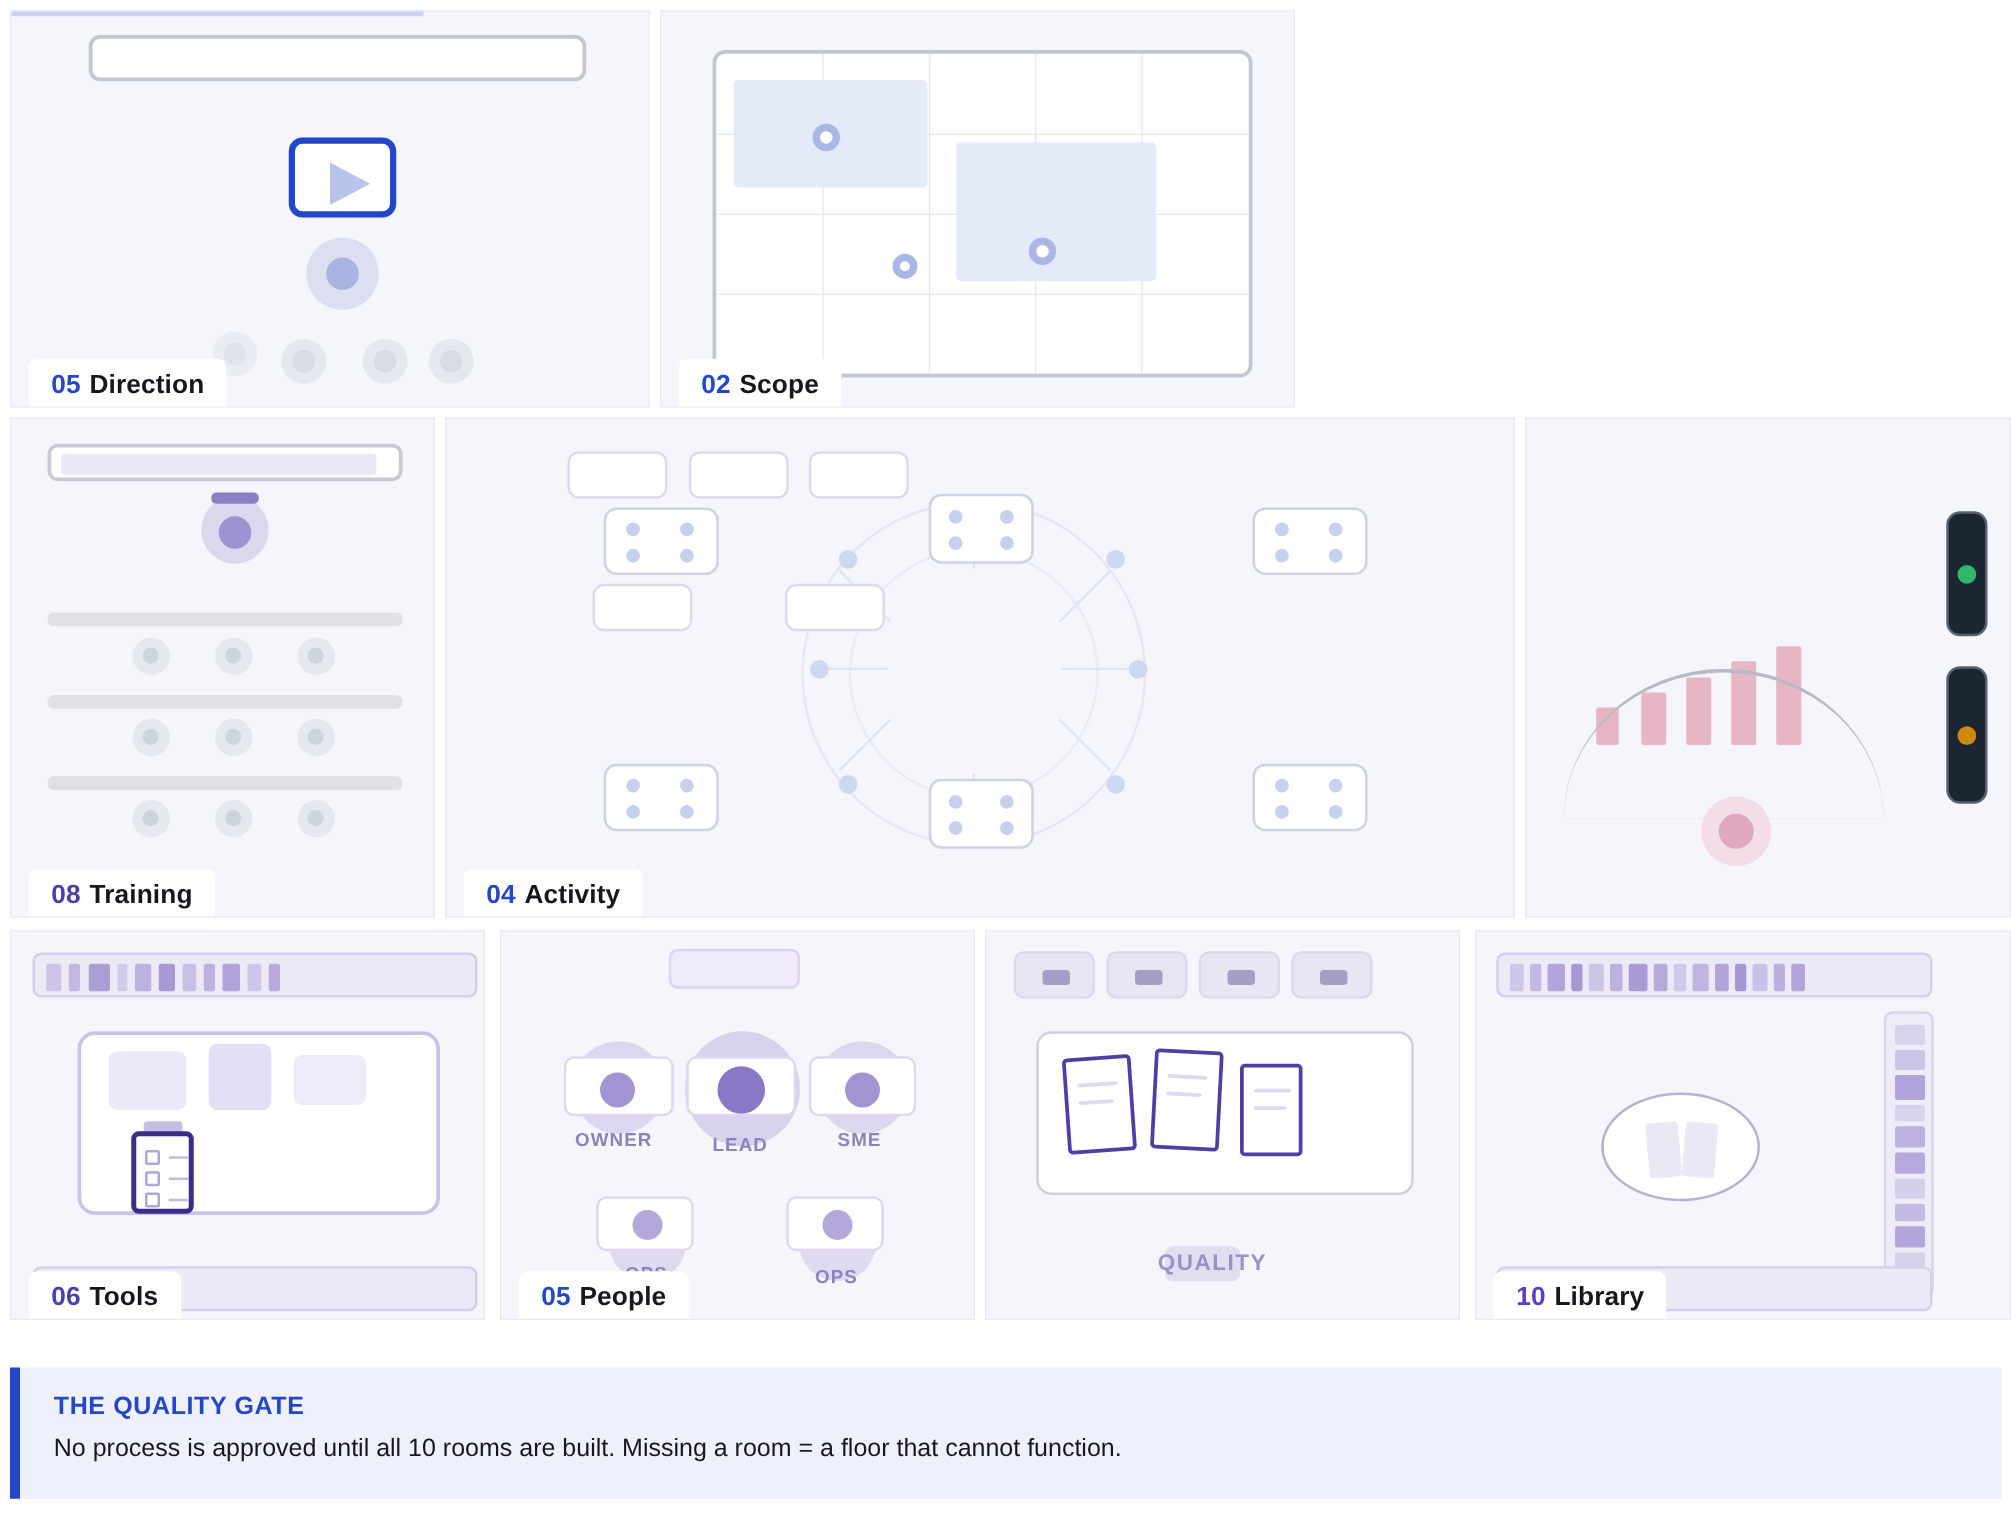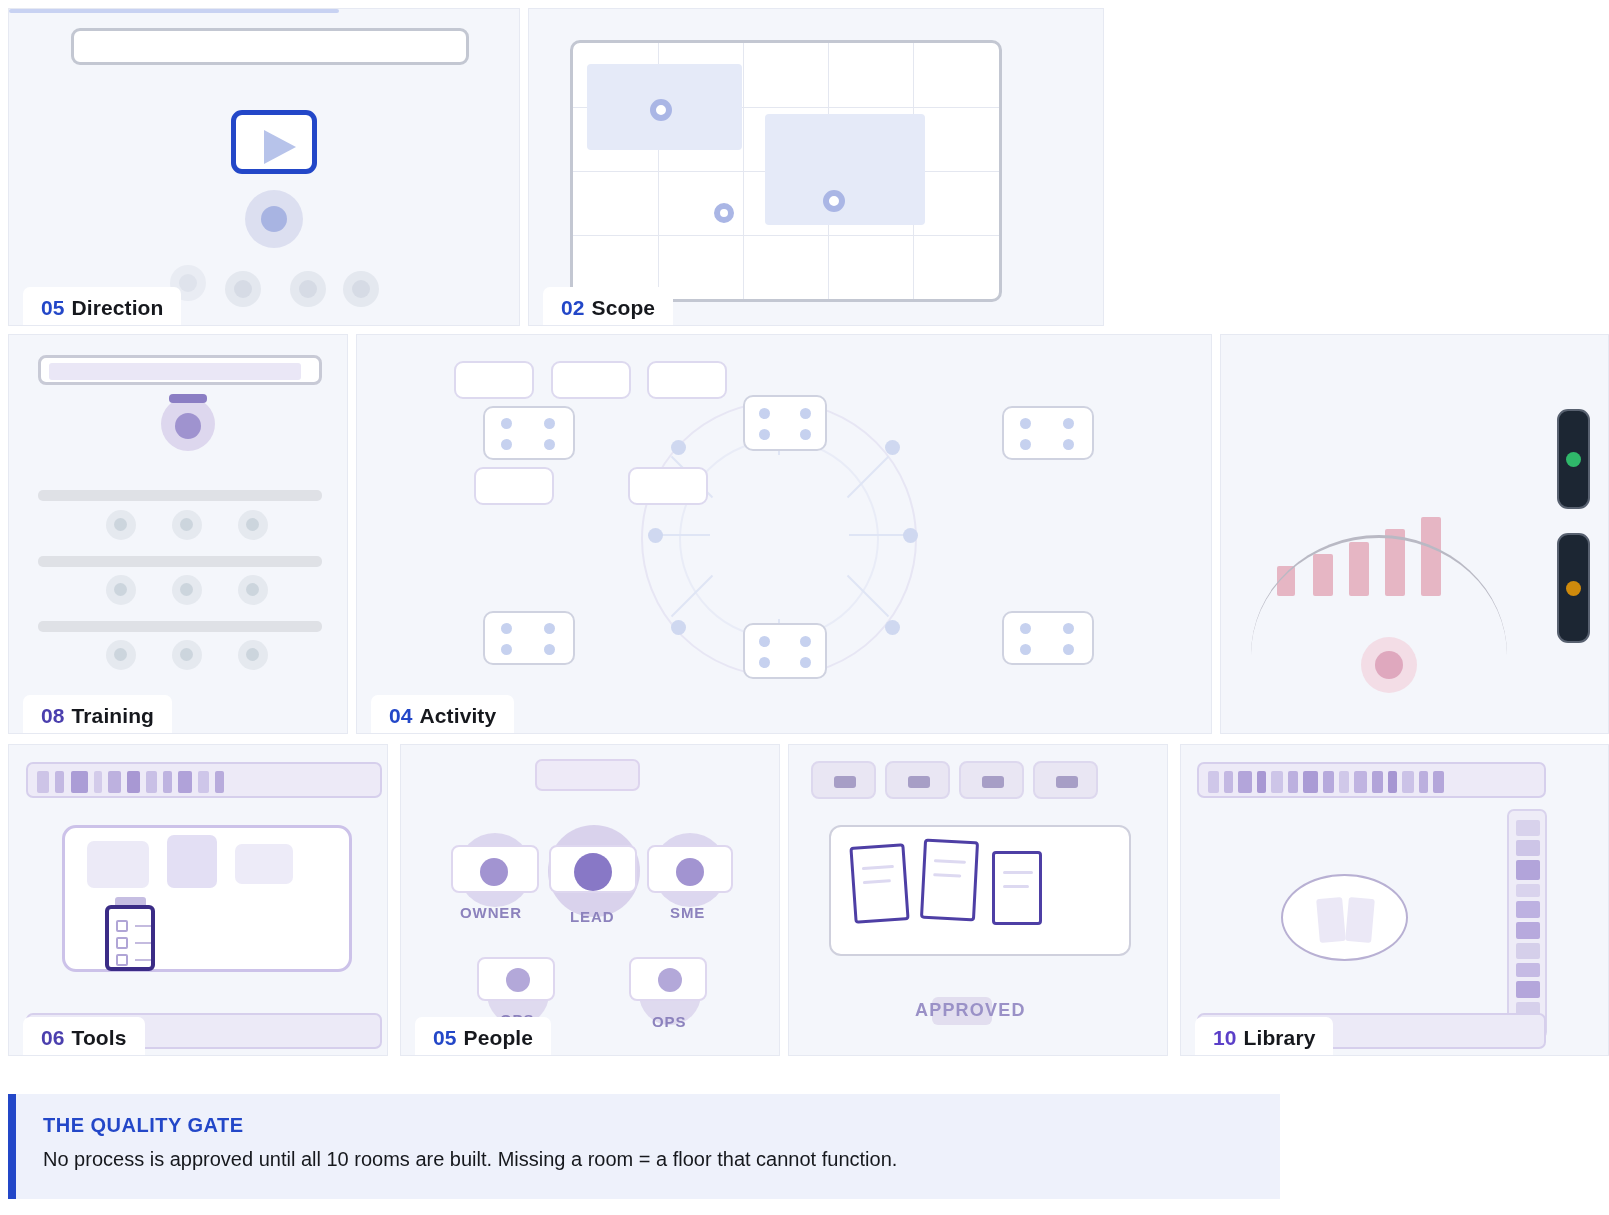--- a/index.html
+++ b/index.html
@@ -63,21 +63,21 @@
   #p01 .sm0 { left:161px; top:256px; width:36px; height:36px; background:#e9ecf3; }
   #p01 .sm0i{ left:170px; top:265px; width:18px; height:18px; background:#dfe3ec; }
   #p01 .sm1 { left:216px; top:262px; width:36px; height:36px; background:#e4e8ef; }
   #p01 .sm1i{ left:225px; top:271px; width:18px; height:18px; background:#d6dbe5; }
   #p01 .sm2 { left:281px; top:262px; width:36px; height:36px; background:#e4e8ef; }
   #p01 .sm2i{ left:290px; top:271px; width:18px; height:18px; background:#d6dbe5; }
   #p01 .sm3 { left:334px; top:262px; width:36px; height:36px; background:#e4e8ef; }
   #p01 .sm3i{ left:343px; top:271px; width:18px; height:18px; background:#d6dbe5; }
 
   
-  #p02 { left: 528px; top: 8px; width: 576px; height: 318px; padding-left: 36px; }
+  #p02 { left: 528px; top: 8px; width: 508px; height: 318px; padding-left: 36px; }
   #p02 .board {
     position:absolute; left:41px; top:31px; width:432px; height:262px;
     background:#ffffff; border:3px solid #c3c7d2; border-radius:10px;
   }
   #p02 .vline { position:absolute; top:0; width:1px; height:100%; background:#e4e7f0; }
   #p02 .hline { position:absolute; left:0; width:100%; height:1px; background:#e4e7f0; }
   #p02 .blk { position:absolute; background:#e5eaf8; border-radius:4px; }
   #p02 .ring {
     position:absolute; border-radius:50%;
     background:#ffffff; border:6px solid #aab6e5;
@@ -237,21 +237,21 @@
     background:#ffffff; border:2px solid #b8b0d3; border-radius:50%;
   }
   #p10 .pg { position:absolute; background:#ebe8f6; border-radius:3px; }
   #p10 .footbar {
     position:absolute; left:16px; top:268px; width:349px; height:36px;
     background:#eceaf7; border:2px solid #d6cfec; border-radius:7px;
   }
 
   
   #gate {
-    position:absolute; left:8px; top:1094px; width:1272px; height:105px;
+    position:absolute; left:8px; top:1094px; width:1593px; height:105px;
     background:#eef1fb; border-left:8px solid #2347c8;
   }
   #gate .gtitle {
     position:absolute; left:27px; top:20px;
     font-size:20px; font-weight:bold; color:#2347c8; letter-spacing:.5px;
   }
   #gate .gbody {
     position:absolute; left:27px; top:54px;
     font-size:20px; color:#16181d;
   }
@@ -518,21 +518,21 @@
         <div class="pline" style="left:8px;top:17px;width:32px"></div>
         <div class="pline" style="left:8px;top:31px;width:28px"></div>
       </div>
       <div class="page" style="left:161px;top:24px;width:50px;height:74px">
         <div class="pline" style="left:8px;top:17px;width:30px"></div>
         <div class="pline" style="left:8px;top:31px;width:26px"></div>
       </div>
     </div>
 
     <div class="stampbg"></div>
-    <div class="stamp">APPROVED</div>
+    <div class="stamp">QUALITY</div>
 
   </div>
 
   <div class="panel" id="p10">
     <div class="strip">
       <div class="tick" style="left:9px;width:11px;height:22px;background:#cfc7e9"></div>
       <div class="tick" style="left:25px;width:9px;height:22px;background:#c3b8e2"></div>
       <div class="tick" style="left:39px;width:14px;height:22px;background:#b3a5da"></div>
       <div class="tick" style="left:58px;width:9px;height:22px;background:#a898d3"></div>
       <div class="tick" style="left:72px;width:12px;height:22px;background:#cdc5e8"></div>

